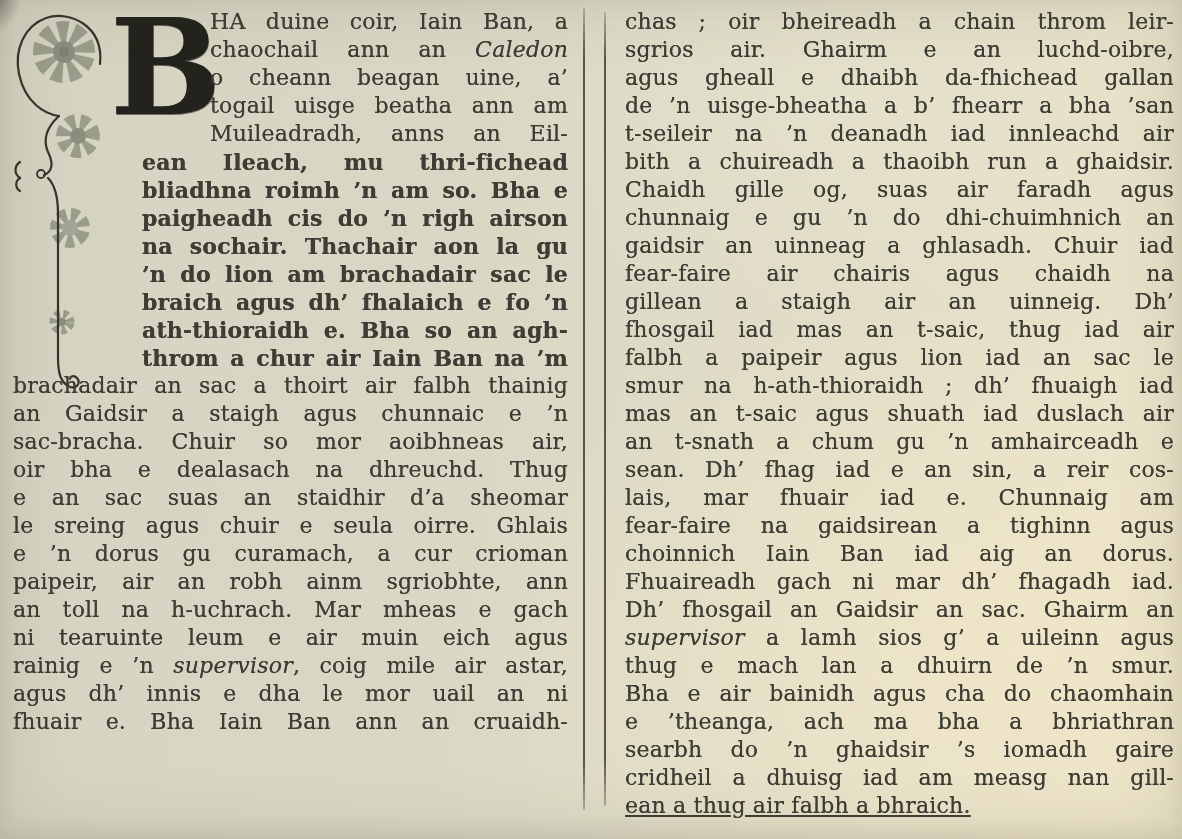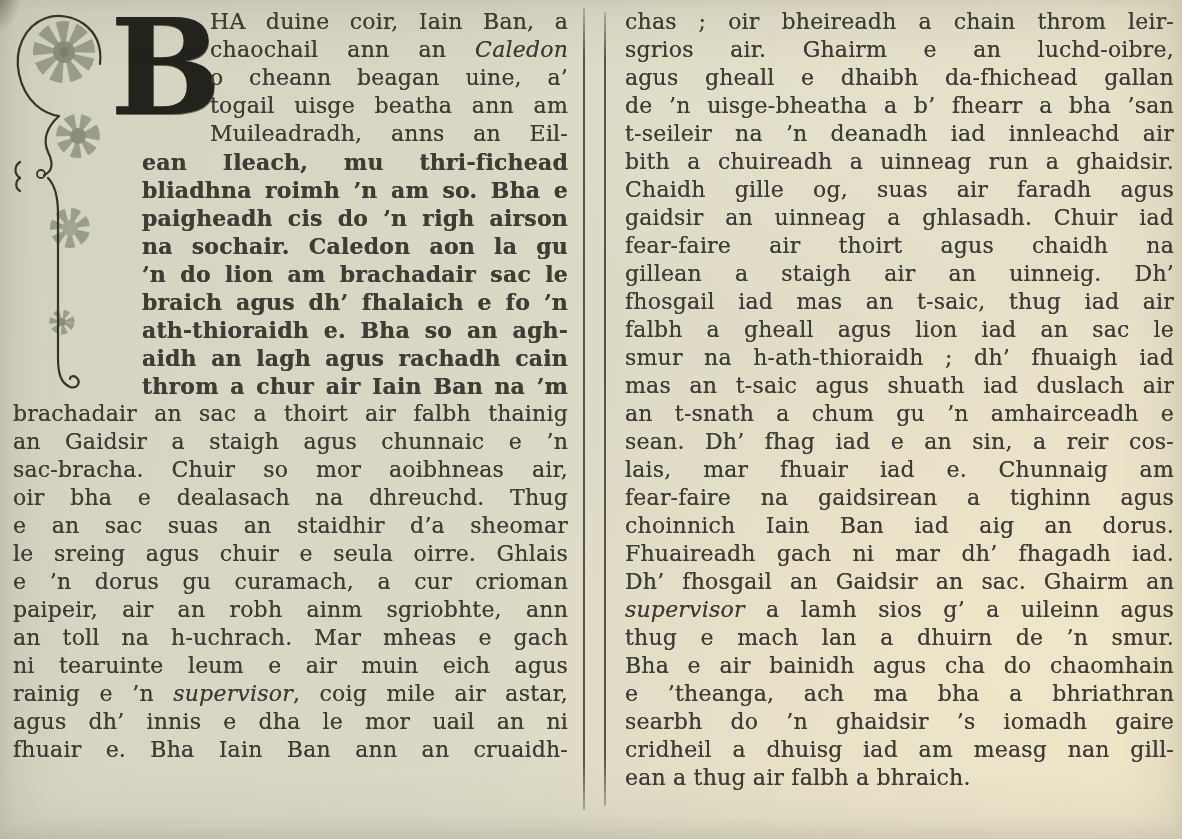--- a/index.html
+++ b/index.html
@@ -36,21 +36,21 @@
   .col-left  { left: 13px;  width: 555px; }
   .col-right { left: 625px; width: 549px; }
   .tline {
     height: 28px;
     text-align: justify;
     text-align-last: justify;
     white-space: nowrap;
   }
   .tline.indent1 { padding-left: 129px; font-weight: bold; }
   .tline.indent2 { padding-left: 197px; }
-  .tline.nojust  { text-align-last: left; }
+  .tline.nojust  { text-align-last: left; text-decoration: underline; }
   .tline i { font-style: italic; margin-top: 12px; }
   .drop-cap {
     position: absolute;
     left: 110px;
     top: 2px;
     font-size: 132px;
     line-height: 1;
     font-weight: bold;
     color: #23221c;
     text-shadow: 0.5px 0.5px 0 rgba(35,34,28,0.6);
@@ -111,25 +111,24 @@
 
 <div class="column col-left" id="col-left">
     <div class="tline indent2"><span>HA duine coir, Iain Ban, a</span></div>
     <div class="tline indent2"><span>chaochail ann an </span><i>Caledon</i><span></span></div>
     <div class="tline indent2"><span>o cheann beagan uine, a’</span></div>
     <div class="tline indent2"><span>togail uisge beatha ann am</span></div>
     <div class="tline indent2"><span>Muileadradh, anns an Eil-</span></div>
     <div class="tline indent1"><span>ean Ileach, mu thri-fichead</span></div>
     <div class="tline indent1"><span>bliadhna roimh ’n am so.  Bha e</span></div>
     <div class="tline indent1"><span>paigheadh cis do ’n righ airson</span></div>
-    <div class="tline indent1"><span>na sochair.  Caledon aon la gu</span></div>
+    <div class="tline indent1"><span>na sochair.  Thachair aon la gu</span></div>
     <div class="tline indent1"><span>’n do lion am brachadair sac le</span></div>
     <div class="tline indent1"><span>braich agus dh’ fhalaich e fo ’n</span></div>
     <div class="tline indent1"><span>ath-thioraidh e.  Bha so an agh-</span></div>
-    <div class="tline indent1"><span>aidh an lagh agus rachadh cain</span></div>
     <div class="tline indent1"><span>throm a chur air Iain Ban na ’m</span></div>
     <div class="tline"><span>brachadair an sac a thoirt air falbh thainig</span></div>
     <div class="tline"><span>an Gaidsir a staigh agus chunnaic e ’n</span></div>
     <div class="tline"><span>sac-bracha.  Chuir so mor aoibhneas air,</span></div>
     <div class="tline"><span>oir bha e dealasach na dhreuchd.  Thug</span></div>
     <div class="tline"><span>e an sac suas an staidhir d’a sheomar</span></div>
     <div class="tline"><span>le sreing agus chuir e seula oirre.  Ghlais</span></div>
     <div class="tline"><span>e ’n dorus gu curamach, a cur crioman</span></div>
     <div class="tline"><span>paipeir, air an robh ainm sgriobhte, ann</span></div>
     <div class="tline"><span>an toll na h-uchrach.  Mar mheas e gach</span></div>
@@ -137,27 +136,28 @@
     <div class="tline"><span>rainig e ’n </span><i>supervisor</i><span>, coig mile air astar,</span></div>
     <div class="tline"><span>agus dh’ innis e dha le mor uail an ni</span></div>
     <div class="tline"><span>fhuair e.  Bha Iain Ban ann an cruaidh-</span></div>
   </div>
 <div class="column col-right" id="col-right">
     <div class="tline"><span>chas ; oir bheireadh a chain throm leir-</span></div>
     <div class="tline"><span>sgrios air.  Ghairm e an luchd-oibre,</span></div>
     <div class="tline"><span>agus gheall e dhaibh da-fhichead gallan</span></div>
     <div class="tline"><span>de ’n uisge-bheatha a b’ fhearr a bha ’san</span></div>
     <div class="tline"><span>t-seileir na ’n deanadh iad innleachd air</span></div>
-    <div class="tline"><span>bith a chuireadh a uinneag run a ghaidsir.</span></div>
+    <div class="tline"><span>bith a chuireadh a thaoibh run a ghaidsir.</span></div>
     <div class="tline"><span>Chaidh gille og, suas air faradh agus</span></div>
+    <div class="tline"><span>chunnaig e gu ’n do dhi-chuimhnich an</span></div>
     <div class="tline"><span>gaidsir an uinneag a ghlasadh.  Chuir iad</span></div>
-    <div class="tline"><span>fear-faire air thoirt agus chaidh na</span></div>
+    <div class="tline"><span>fear-faire air chairis agus chaidh na</span></div>
     <div class="tline"><span>gillean a staigh air an uinneig.  Dh’</span></div>
     <div class="tline"><span>fhosgail iad mas an t-saic, thug iad air</span></div>
-    <div class="tline"><span>falbh a gheall agus lion iad an sac le</span></div>
+    <div class="tline"><span>falbh a paipeir agus lion iad an sac le</span></div>
     <div class="tline"><span>smur na h-ath-thioraidh ; dh’ fhuaigh iad</span></div>
     <div class="tline"><span>mas an t-saic agus shuath iad duslach air</span></div>
     <div class="tline"><span>an t-snath a chum gu ’n amhairceadh e</span></div>
     <div class="tline"><span>sean.  Dh’ fhag iad e an sin, a reir cos-</span></div>
     <div class="tline"><span>lais, mar fhuair iad e.  Chunnaig am</span></div>
     <div class="tline"><span>fear-faire na gaidsirean a tighinn agus</span></div>
     <div class="tline"><span>choinnich Iain Ban iad aig an dorus.</span></div>
     <div class="tline"><span>Fhuaireadh gach ni mar dh’ fhagadh iad.</span></div>
     <div class="tline"><span>Dh’ fhosgail an Gaidsir an sac.  Ghairm an</span></div>
     <div class="tline"><span></span><i>supervisor</i><span> a lamh sios g’ a uileinn agus</span></div>

